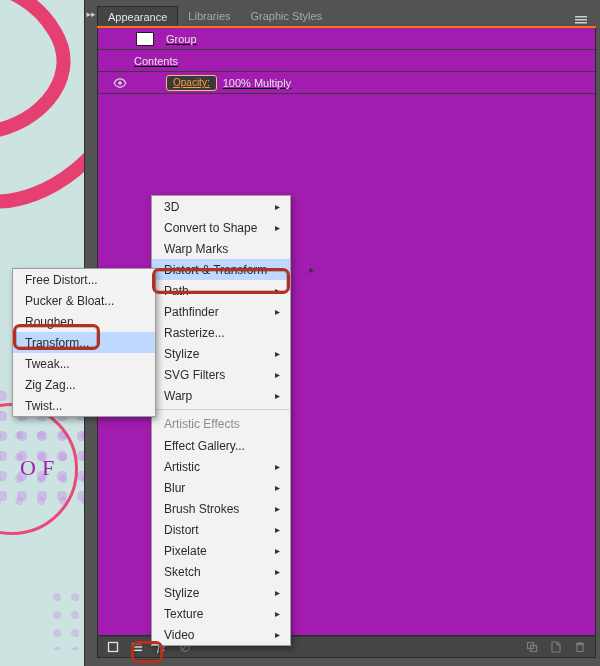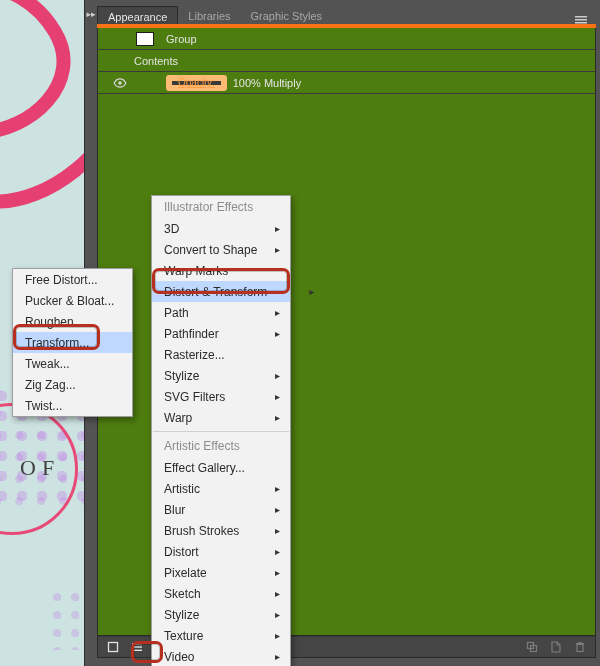--- a/index.html
+++ b/index.html
@@ -11,21 +11,21 @@
     position: absolute; left: 0; top: 0; width: 84px; height: 666px; background: #cde3e1; overflow: hidden;
   }
   .artboard::before {
     content: ""; position: absolute; left: -60px; top: -30px; width: 200px; height: 260px;
     background: radial-gradient(circle at 40% 40%, rgba(233,60,110,.0) 60%, rgba(233,60,110,.0) 100%);
   }
   .script-shape {
     position: absolute; left: -120px; top: -18px; width: 260px; height: 250px;
   }
   .of-text {
-    position: absolute; left: 20px; top: 455px; color: #404040; letter-spacing: 6px;
+    position: absolute; left: 20px; top: 455px; color: #a21caf; letter-spacing: 6px;
     font-family: Georgia, 'Times New Roman', serif; font-size: 22px; font-weight: 400;
   }
   .of-circle {
     position: absolute; left: -54px; top: 403px; width: 132px; height: 132px; border: 3px solid #e84a78; border-radius: 50%;
   }
   .speckle {
     position: absolute; left: -4px; top: 390px; width: 90px; height: 120px;
     background:
       radial-gradient(circle at 30% 30%, rgba(190,100,230,.35) 0 25%, transparent 28%) 0 0/20px 20px,
       radial-gradient(circle at 60% 60%, rgba(190,100,230,.30) 0 20%, transparent 23%) 10px 10px/22px 22px;
@@ -43,42 +43,43 @@
   .panel-area {
     position: absolute; left: 84px; top: 0; right: 0; bottom: 0; background: #535353;
     border-left: 1px solid #2e2e2e;
   }
 
   .panel {
     position: absolute; left: 12px; top: 6px; right: 4px; bottom: 8px; background: #535353;
   }
 
   .tabs {
-    height: 22px; background: #535353; display: flex; align-items: stretch; border-bottom: 4px solid #f97316;
+    height: 22px; background: #535353; display: flex; align-items: stretch; border-bottom: 2px solid #f97316;
   }
   .tab {
     padding: 4px 10px 0; font-size: 11px; color: #a8a8a8; cursor: default;
   }
   .tab.active {
     background: #454545; color: #e6e6e6; border-top: 1px solid #2a2a2a; border-left: 1px solid #2a2a2a; border-right: 1px solid #2a2a2a; border-bottom: 1px solid #454545;
   }
   .panel-body {
-    background: #4d7c0f; border: 1px solid #2a2a2a; border-top: none; height: calc(100% - 22px - 22px);
+    background: #a21caf; border: 1px solid #2a2a2a; border-top: none; height: calc(100% - 22px - 22px);
     position: relative;
+    text-decoration: underline;
   }
   .row { display: flex; align-items: center; height: 22px; padding-left: 10px; border-bottom: 1px solid #3a3a3a; }
   .swatch {
     width: 18px; height: 14px; background: #ffffff; border: 1px solid #1c1c1c; margin-right: 12px;
   }
   .row-label { font-size: 11px; color: #e5e5e5; }
   .row-sub { padding-left: 36px; }
   .eye-col { width: 24px; display: inline-flex; justify-content: center; margin-right: 4px; }
   .eye-icon { width: 14px; height: 10px; }
   .opacity-pill {
-    display: inline-flex; align-items: center; height: 16px; background: #3a3a3a; border: 6px solid #fdba74;
+    display: inline-flex; align-items: center; height: 16px; background: #3a3a3a; border: 1px solid #fdba74;
     border-radius: 3px; padding: 0 6px; margin-right: 6px;
   }
   .opacity-pill span { color: #ff9b3d; font-size: 10px; text-decoration: underline; }
   .opacity-value { font-size: 11px; color: #e5e5e5; }
 
   
   .panel-footer {
     height: 22px; background: #454545; border: 1px solid #2a2a2a; border-top: 1px solid #3a3a3a;
     display: flex; align-items: center; gap: 2px; padding: 0 4px;
   }
@@ -219,21 +220,20 @@
               <rect x="3" y="3.5" width="6" height="7" fill="none" stroke="#e2e2e2" stroke-width="1.2"></rect>
               <rect x="2" y="2" width="8" height="1.4" fill="#e2e2e2"></rect>
               <rect x="4.5" y="1" width="3" height="1" fill="#e2e2e2"></rect>
             </svg>
         </div>
       </div>
     </div>
   </div>
 
   <div class="menu" id="fx-menu" style="left:151px; top:195px; width:140px;">
-      <div class="menu-heading">Illustrator Effects</div>
       <div class="menu-item">
         <span>3D</span>
         <span class="arrow">▸</span>
       </div>
       <div class="menu-item">
         <span>Convert to Shape</span>
         <span class="arrow">▸</span>
       </div>
       <div class="menu-item">
         <span>Warp Marks</span>
@@ -301,21 +301,21 @@
       <div class="menu-item">
         <span>Texture</span>
         <span class="arrow">▸</span>
       </div>
       <div class="menu-item">
         <span>Video</span>
         <span class="arrow">▸</span>
       </div>
     </div>
 
-  <div class="menu submenu" id="distort-submenu" style="left:12px; top:268px; width:121px;">
+  <div class="menu submenu" id="distort-submenu" style="left:12px; top:268px; width:144px;">
       <div class="menu-item">
         <span>Free Distort...</span>
       </div>
       <div class="menu-item">
         <span>Pucker &amp; Bloat...</span>
       </div>
       <div class="menu-item">
         <span>Roughen...</span>
       </div>
       <div class="menu-item highlighted">

